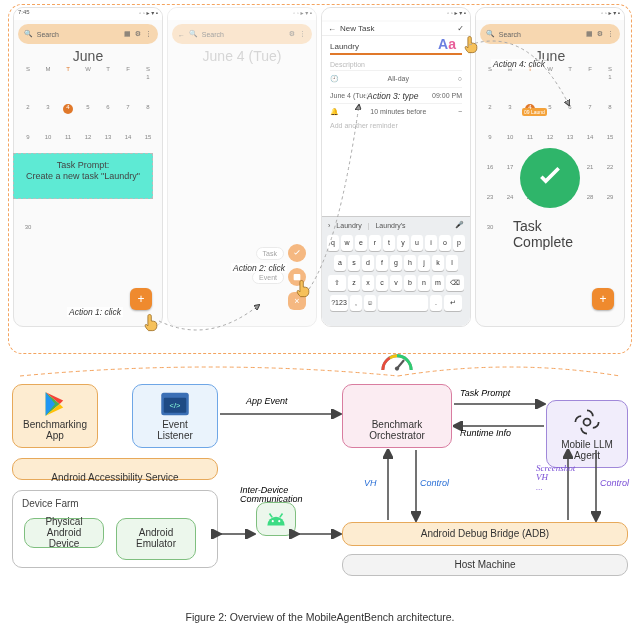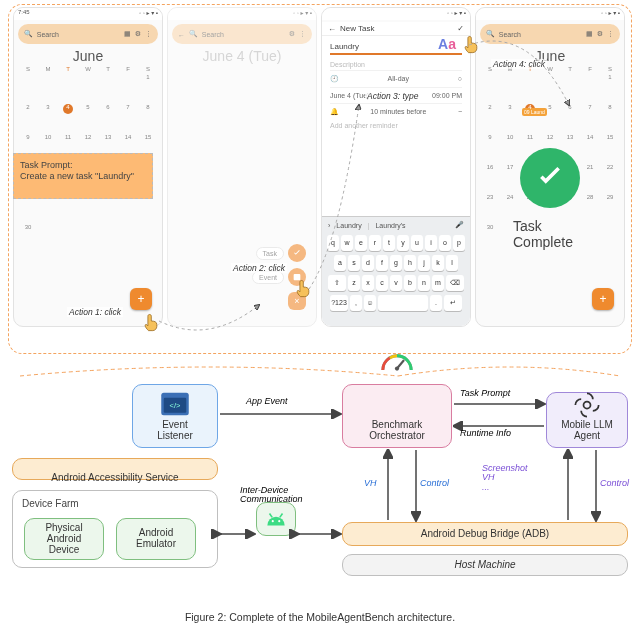--- a/index.html
+++ b/index.html
@@ -47,41 +47,41 @@
   .kbd .krow { display: flex; justify-content: center; gap: 2px; padding: 2px 2px; }
   .kbd .key { width: 12px; height: 16px; border-radius: 3px; background: #fff; box-shadow: 0 1px 0 #bbb; text-align: center; line-height: 16px; font-size: 7px; color: #333; }
   .kbd .key.wide { width: 18px; }
   .kbd .key.space { width: 50px; }
 
   
   .successring { position: absolute; left: 50%; top: 140px; transform: translateX(-50%); width: 60px; height: 60px; border-radius: 50%; background: #2fb56a; display: flex; align-items: center; justify-content: center; }
   .completelabel { position: absolute; left: 50%; top: 210px; transform: translateX(-50%); font-size: 14px; color: #444; }
 
   
-  .prompt { position: absolute; left: 4px; top: 148px; width: 140px; height: 46px; border: 1px dashed #bbb; background: #fdba74; padding: 6px; font-size: 9px; color: #444; line-height: 1.25; }
+  .prompt { position: absolute; left: 4px; top: 148px; width: 140px; height: 46px; border: 1px dashed #bbb; background: #5eead4; padding: 6px; font-size: 9px; color: #444; line-height: 1.25; text-align: center; }
 
   
   .alabel { position: absolute; font-size: 8.5px; font-style: italic; color: #333; background: rgba(255,255,255,.7); padding: 0 2px; }
   .cursor { position: absolute; width: 22px; height: 24px; }
   .cursor svg { width: 100%; height: 100%; }
 
   .connector { position: absolute; left: 10px; top: 358px; width: 610px; height: 20px; }
 
   
   .arch { position: absolute; left: 8px; top: 380px; width: 624px; height: 212px; }
   .box { position: absolute; border-radius: 10px; border: 1.5px solid; display: flex; flex-direction: column; align-items: center; justify-content: flex-end; padding: 4px 6px 6px; font-size: 10px; color: #333; text-align: center; background: #fff; }
   .box .ico { flex: 1; display: flex; align-items: center; justify-content: center; }
   .box .lbl { line-height: 1.1; }
   .b-benchapp { left: 4px;  top: 4px;  width: 86px; height: 64px; border-color: #e7a95a; background: #fdecd1; }
   .b-eventlis { left: 124px; top: 4px;  width: 86px; height: 64px; border-color: #6ea6e6; background: #eaf3fc; }
   .b-orch     { left: 334px; top: 4px;  width: 110px; height: 64px; border-color: #d97da0; background: #fbecf2; gap: 46px; }
-  .b-agent    { left: 538px; top: 12px;  width: 82px; height: 56px; border-color: #a088d9; background: #f1edfb; }
+  .b-agent    { left: 538px; top: 20px;  width: 82px; height: 68px; border-color: #a088d9; background: #f1edfb; }
   .b-a11y     { left: 4px;  top: 78px; width: 206px; height: 22px; border-color: #e7a95a; background: #fdecd1; justify-content: center; }
   .b-farm     { left: 4px;  top: 110px; width: 206px; height: 78px; border-color: #bfbfbf; background: #fff; align-items: flex-start; justify-content: flex-start; }
-  .b-physical { left: 16px; top: 138px; width: 80px; height: 42px; border-color: #7fbf7f; background: #ecf7ec; justify-content: center; }
+  .b-physical { left: 16px; top: 138px; width: 80px; height: 30px; border-color: #7fbf7f; background: #ecf7ec; justify-content: center; }
   .b-emu      { left: 108px; top: 138px; width: 80px; height: 42px; border-color: #7fbf7f; background: #ecf7ec; justify-content: center; }
   .b-adb      { left: 334px; top: 142px; width: 286px; height: 24px; border-color: #e7a95a; background: #fdecd1; justify-content: center; }
   .b-host     { left: 334px; top: 174px; width: 286px; height: 22px; border-color: #bfbfbf; background: #f3f3f3; justify-content: center; }
   .b-android  { left: 248px; top: 122px; width: 40px; height: 34px; border-color: #7fbf7f; background: #ecf7ec; padding: 2px; }
 
   .farm-title { position: absolute; left: 14px; top: 118px; font-size: 10px; color: #444; }
 
   .edge { position: absolute; stroke: #444; fill: none; }
   .edgetxt { position: absolute; font-size: 9px; font-style: italic; white-space: nowrap; }
   .blue { color: #2a6fd6; }
@@ -409,20 +409,32 @@
   </svg>
 </div>
 
 <svg class="connector">
   <path d="M10 18 Q 200 0 388 18" stroke="#f4a460" stroke-dasharray="4 3" fill="none"></path>
   <path d="M388 18 Q 500 0 610 18" stroke="#f4a460" stroke-dasharray="4 3" fill="none"></path>
 </svg>
 
 <div class="arch">
 
+  <div class="box b-benchapp">
+    <div class="ico">
+      <svg width="28" height="28" viewBox="0 0 48 48">
+          <path fill="#4caf50" d="M8 4l24 20L8 44z"></path>
+          <path fill="#f44336" d="M8 4l30 14-6 6z"></path>
+          <path fill="#ffc107" d="M8 44l30-14-6-6z"></path>
+          <path fill="#2196f3" d="M8 4v40l16-20z"></path>
+        </svg>
+    </div>
+    <div class="lbl" style="white-space: pre-line;">Benchmarking
+App</div>
+  </div>
 
   <div class="box b-eventlis">
     <div class="ico">
       <svg width="30" height="26" viewBox="0 0 48 40">
           <rect x="2" y="2" width="44" height="36" rx="4" fill="#3b6fb5"></rect>
           <rect x="6" y="10" width="36" height="24" rx="2" fill="#1e4a84"></rect>
           <text x="24" y="26" text-anchor="middle" fill="#8fd" font-size="12">&lt;/&gt;</text>
         </svg>
     </div>
     <div class="lbl" style="white-space: pre-line;">Event
@@ -482,21 +494,21 @@
           <line x1="12" y1="10" x2="17" y2="17" stroke="#3ddc84" stroke-width="3"></line>
           <line x1="36" y1="10" x2="31" y2="17" stroke="#3ddc84" stroke-width="3"></line>
         </svg>
     </div>
   </div>
 
   <div class="box b-adb">
     <div class="lbl" style="white-space: pre-line;">Android Debug Bridge (ADB)</div>
   </div>
   <div class="box b-host">
-    <div class="lbl" style="white-space: pre-line; font-style: italic;">Host Machine</div>
+    <div class="lbl" style="white-space: pre-line;">Host Machine</div>
   </div>
 
   <svg class="edge" style="left:0;top:0;width:624px;height:200px;overflow:visible">
     <defs>
       <marker id="ah" markerWidth="7" markerHeight="7" refX="6" refY="3.5" orient="auto">
           <path d="M0,0 L7,3.5 L0,7 z" fill="#444"></path>
         </marker>
     </defs>
 
     <line x1="212" y1="34" x2="332" y2="34" stroke-width="1.5" marker-end="url(#ah)"></line>
@@ -512,21 +524,21 @@
 
     <line x1="212" y1="154" x2="246" y2="154" stroke-width="1.5" marker-end="url(#ah)" marker-start="url(#ah)"></line>
     <line x1="290" y1="154" x2="332" y2="154" stroke-width="1.5" marker-end="url(#ah)" marker-start="url(#ah)"></line>
   </svg>
 
   <div class="edgetxt" style="left: 238px; top: 16px; white-space: pre-line;">App Event</div>
   <div class="edgetxt" style="left: 452px; top: 8px; white-space: pre-line;">Task Prompt</div>
   <div class="edgetxt" style="left: 452px; top: 48px; white-space: pre-line;">Runtime Info</div>
   <div class="edgetxt blue" style="left: 356px; top: 98px; white-space: pre-line;">VH</div>
   <div class="edgetxt blue" style="left: 412px; top: 98px; white-space: pre-line;">Control</div>
-  <div class="edgetxt purple" style="left: 474px; top: 84px; line-height: 1.05; white-space: pre-line;">Screenshot
+  <div class="edgetxt purple" style="left: 528px; top: 84px; line-height: 1.05; white-space: pre-line; font-family: Liberation Serif, serif;">Screenshot
 VH
 ...</div>
   <div class="edgetxt purple" style="left: 592px; top: 98px; white-space: pre-line;">Control</div>
   <div class="edgetxt" style="left: 232px; top: 106px; line-height: 1.05; white-space: pre-line;">Inter-Device
 Communication</div>
 </div>
 
-<div class="caption" style="white-space: pre-line;">Figure 2: Complete of the MobileAgentBench architecture.</div>
+<div class="caption" style="white-space: pre-line;">Figure 2: Overview of the MobileAgentBench architecture.</div>
 
 </body></html>

